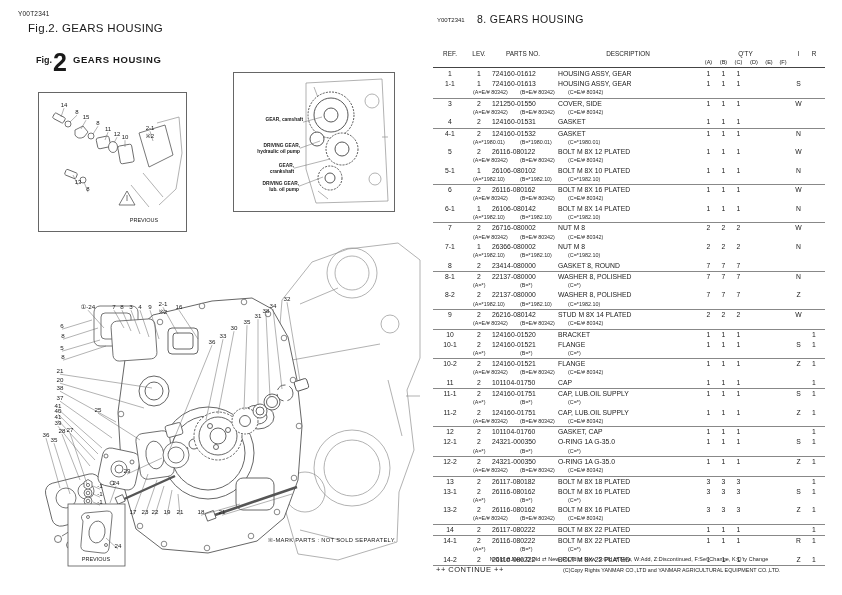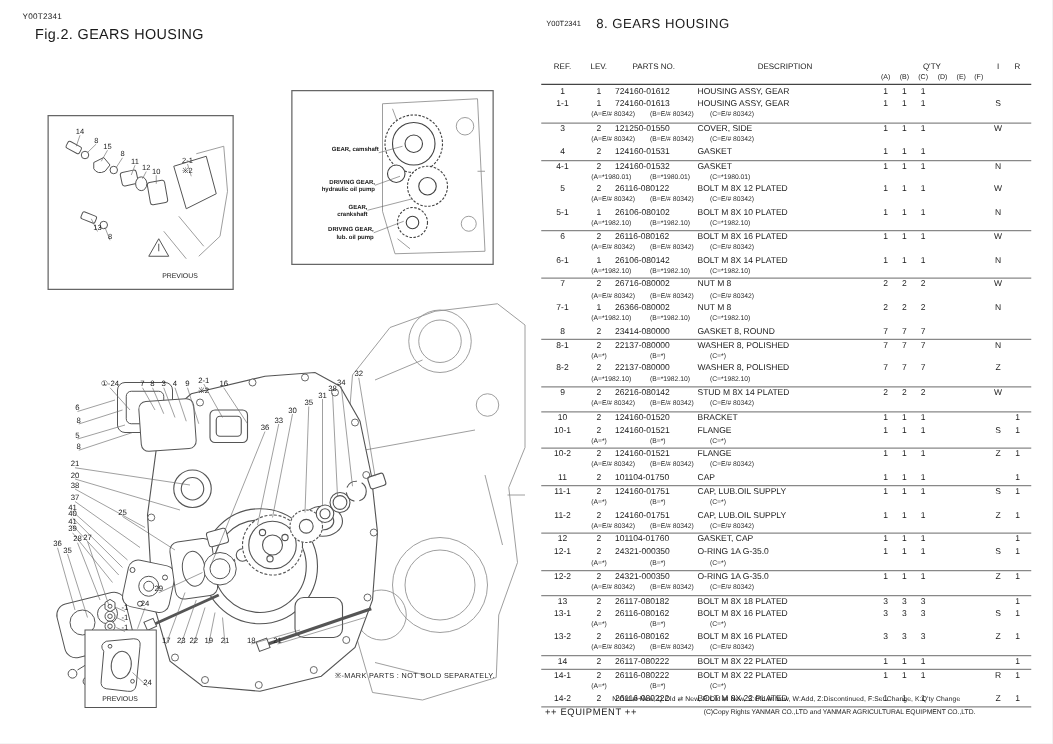--- a/index.html
+++ b/index.html
@@ -53,20 +53,23 @@
   #copyright{left:133px;top:567px;font-size:5.4px;}
 </style>
 </head>
 <body>
 
 <div id="page">
 
   <div class="abs" id="lp-doccode">Y00T2341</div>
   <div class="abs" id="lp-title">Fig.2.  GEARS HOUSING</div>
 
+  <div class="abs nowrap" id="fig-banner">
+    <span class="figword">Fig.</span><span class="fignum">2</span><span class="figtitle">GEARS HOUSING</span>
+  </div>
 
   <div class="abs inset" id="inset-previous-top">
     <svg id="inset1-svg" width="145" height="136" viewBox="0 0 145 136">
       <g stroke="#909090" fill="none" stroke-width="0.7">
         <path d="M118,30 L140,24 L143,60 L137,96 L120,112"></path>
         <path d="M104,80 L124,104 M92,92 L110,114"></path>
       </g>
       <g stroke="#555" fill="#fff" stroke-width="0.8">
         <rect x="14" y="22" width="12" height="6" rx="1.5" transform="rotate(28 20 25)"></rect>
         <circle cx="29" cy="31" r="3"></circle>
@@ -921,16 +924,16 @@
           <span class="c-q"></span>
           <span class="c-q"></span>
           <span class="c-q"></span>
           <span class="c-i">Z</span>
           <span class="c-r">1</span>
         </div>
         <div id="end-rule"></div>
       </div>
 
     <div class="abs" id="legend">N:Old ⇄ New,  Q:Old ⇄ New,  R:Old ⇄ New,  S:Old ⇄ New,  W:Add,  Z:Discontinued,  F:Set Change,  K:Q'ty Change</div>
-    <div class="abs" id="continue">++ EQUIPMENT ++</div>
+    <div class="abs" id="continue">++ CONTINUE ++</div>
     <div class="abs" id="copyright">(C)Copy Rights  YANMAR CO.,LTD and YANMAR AGRICULTURAL EQUIPMENT CO.,LTD.</div>
   </div>
 </div>
 
 </body></html>

